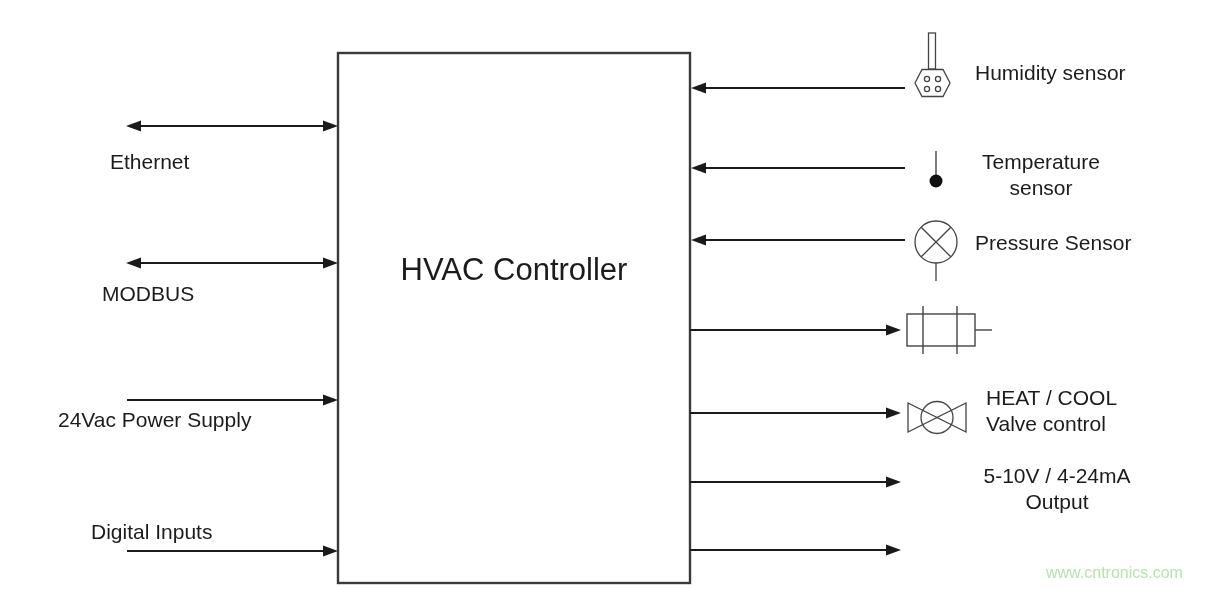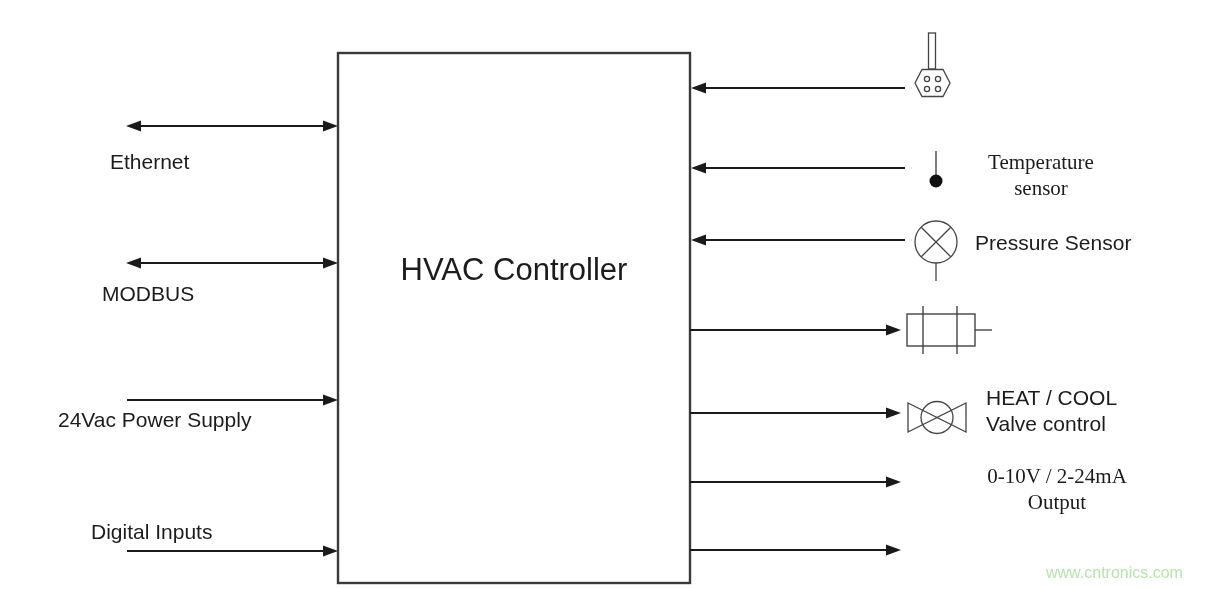--- a/index.html
+++ b/index.html
@@ -22,21 +22,21 @@
     width: 1230px;
     height: 589px;
   }
   .label {
     position: absolute;
     color: #1c1c1c;
     font-size: 21px;
     line-height: 26px;
     white-space: nowrap;
   }
-  .label.centered { text-align: center; font-family: Liberation Serif, serif; }
+  .label.centered { text-align: center; }
   .controller-title {
     position: absolute;
     left: 338px;
     top: 252px;
     width: 352px;
     text-align: center;
     color: #1c1c1c;
     font-size: 31px;
     line-height: 36px;
   }
@@ -148,35 +148,36 @@
   <div class="controller-title">HVAC Controller</div>
 
   <div class="label" style="left:110px; top:149px;text-align:right;">Ethernet</div>
 
   <div class="label" style="left:102px; top:281px;">MODBUS</div>
 
   <div class="label" style="left:58px; top:407px;">24Vac Power Supply</div>
 
   <div class="label" style="left:91px; top:519px;">Digital Inputs</div>
 
+  <div class="label" style="left:975px; top:60px;">Humidity sensor</div>
 
   <div class="label centered" style="left:960px; top:149px; width:162px;">
     <div>Temperature</div>
     <div>sensor</div>
   </div>
 
   <div class="label" style="left:975px; top:230px;">Pressure Sensor</div>
 
 
   <div class="label" style="left:986px; top:385px;">
     <div>HEAT / COOL</div>
     <div>Valve control</div>
   </div>
 
   <div class="label centered" style="left:957px; top:463px; width:200px;">
-    <div>0-10V / 2-24mA</div>
+    <div>5-10V / 4-24mA</div>
     <div>Output</div>
   </div>
 
 
   <div class="watermark">www.cntronics.com</div>
 
 </div>
 
 </body></html>

